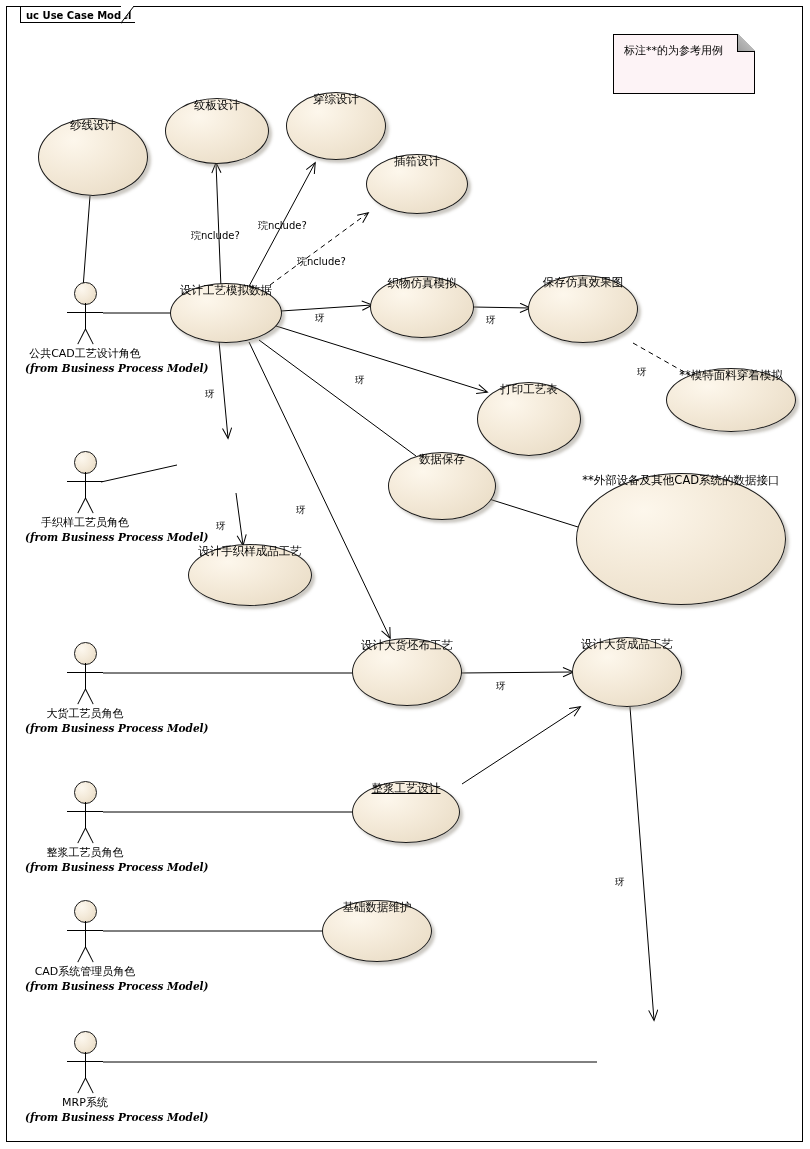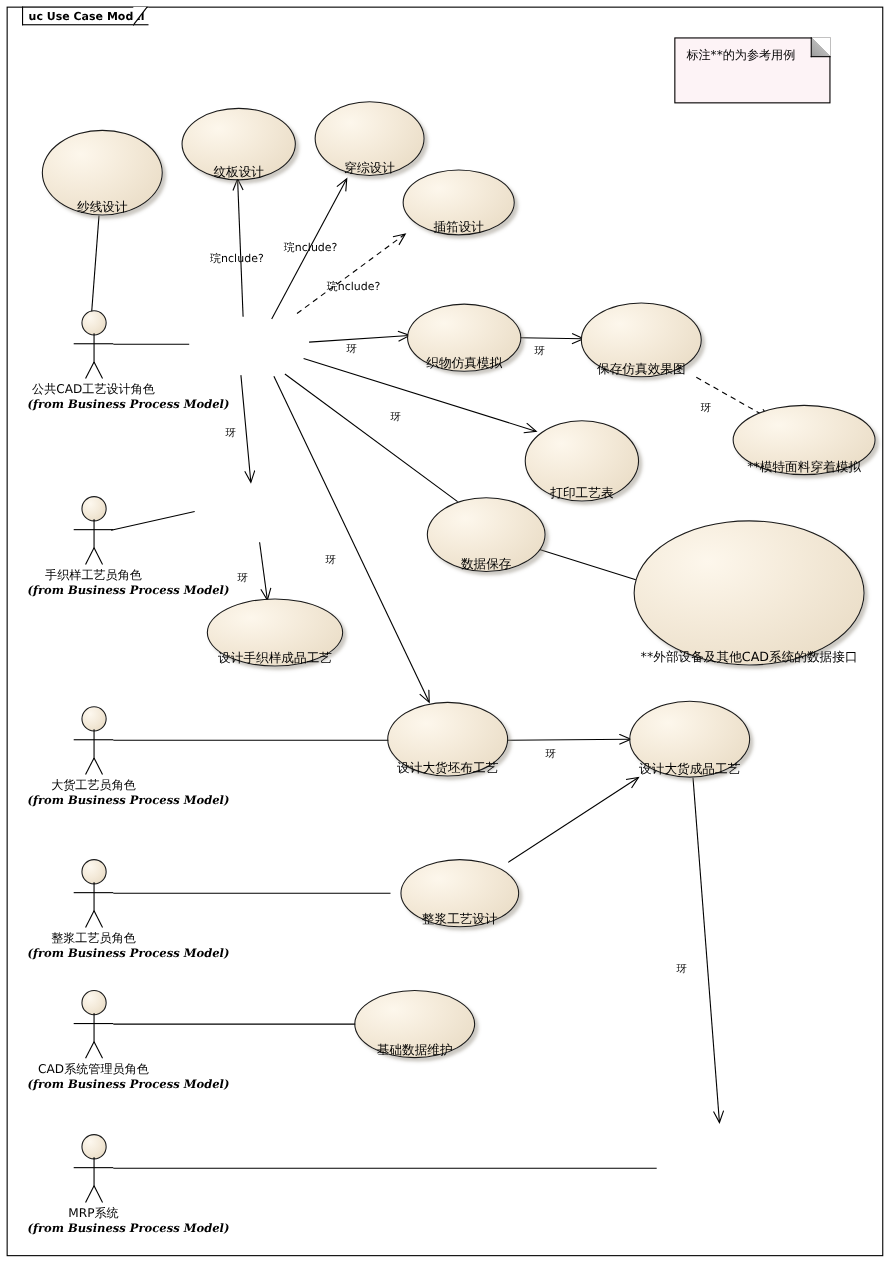--- a/index.html
+++ b/index.html
@@ -30,21 +30,21 @@
   
   svg.edges{position:absolute;left:0;top:0;width:810px;height:1149px;overflow:visible;}
   svg.edges line,svg.edges path,svg.edges polyline{stroke:#000;fill:none;}
 
   
   .uc{
     position:absolute;box-sizing:border-box;
     border:1px solid #1a1a1a;border-radius:50%;
     background:radial-gradient(ellipse at 32% 28%, #fdf7ec 0%, #f4ead9 42%, #e6d8c0 100%);
     box-shadow:3px 3px 3px rgba(140,132,120,0.45);
-    display:flex;align-items:flex-end;justify-content:center;text-align:center;
+    display:flex;align-items:flex-start;justify-content:center;text-align:center;
     font-size:11.5px;color:#000;line-height:1.15;
     padding:0 4px;
   }
   .uc span{display:block;}
 
   
   .actor{position:absolute;width:120px;}
   .actor-fig{position:relative;width:120px;height:62px;}
   .actor-head{
     position:absolute;left:50%;margin-left:-11px;top:0;width:21px;height:21px;
@@ -167,20 +167,23 @@
   </div>
 
   <div class="uc" style="left:286px;top:92px;width:100px;height:68px;">
     <span>穿综设计</span>
   </div>
 
   <div class="uc" style="left:366px;top:154px;width:102px;height:60px;">
     <span>插筘设计</span>
   </div>
 
+  <div class="uc" style="left:170px;top:283px;width:112px;height:60px;">
+    <span>设计工艺模拟数据</span>
+  </div>
 
   <div class="uc" style="left:370px;top:276px;width:104px;height:62px;">
     <span>织物仿真模拟</span>
   </div>
 
   <div class="uc" style="left:528px;top:275px;width:110px;height:68px;">
     <span>保存仿真效果图</span>
   </div>
 
   <div class="uc" style="left:666px;top:368px;width:130px;height:64px;">
@@ -205,21 +208,21 @@
   </div>
 
   <div class="uc" style="left:352px;top:638px;width:110px;height:68px;">
     <span>设计大货坯布工艺</span>
   </div>
 
   <div class="uc" style="left:572px;top:637px;width:110px;height:70px;">
     <span>设计大货成品工艺</span>
   </div>
 
-  <div class="uc" style="left:364px;top:781px;width:108px;height:62px;">
+  <div class="uc" style="left:352px;top:781px;width:108px;height:62px;text-decoration:underline;">
     <span>整浆工艺设计</span>
   </div>
 
   <div class="uc" style="left:322px;top:900px;width:110px;height:62px;">
     <span>基础数据维护</span>
   </div>
 
 
   <div class="elabel inc glyph" style="left:191px;top:231px;">琓nclude?</div>
   <div class="elabel inc glyph" style="left:258px;top:221px;">琓nclude?</div>

